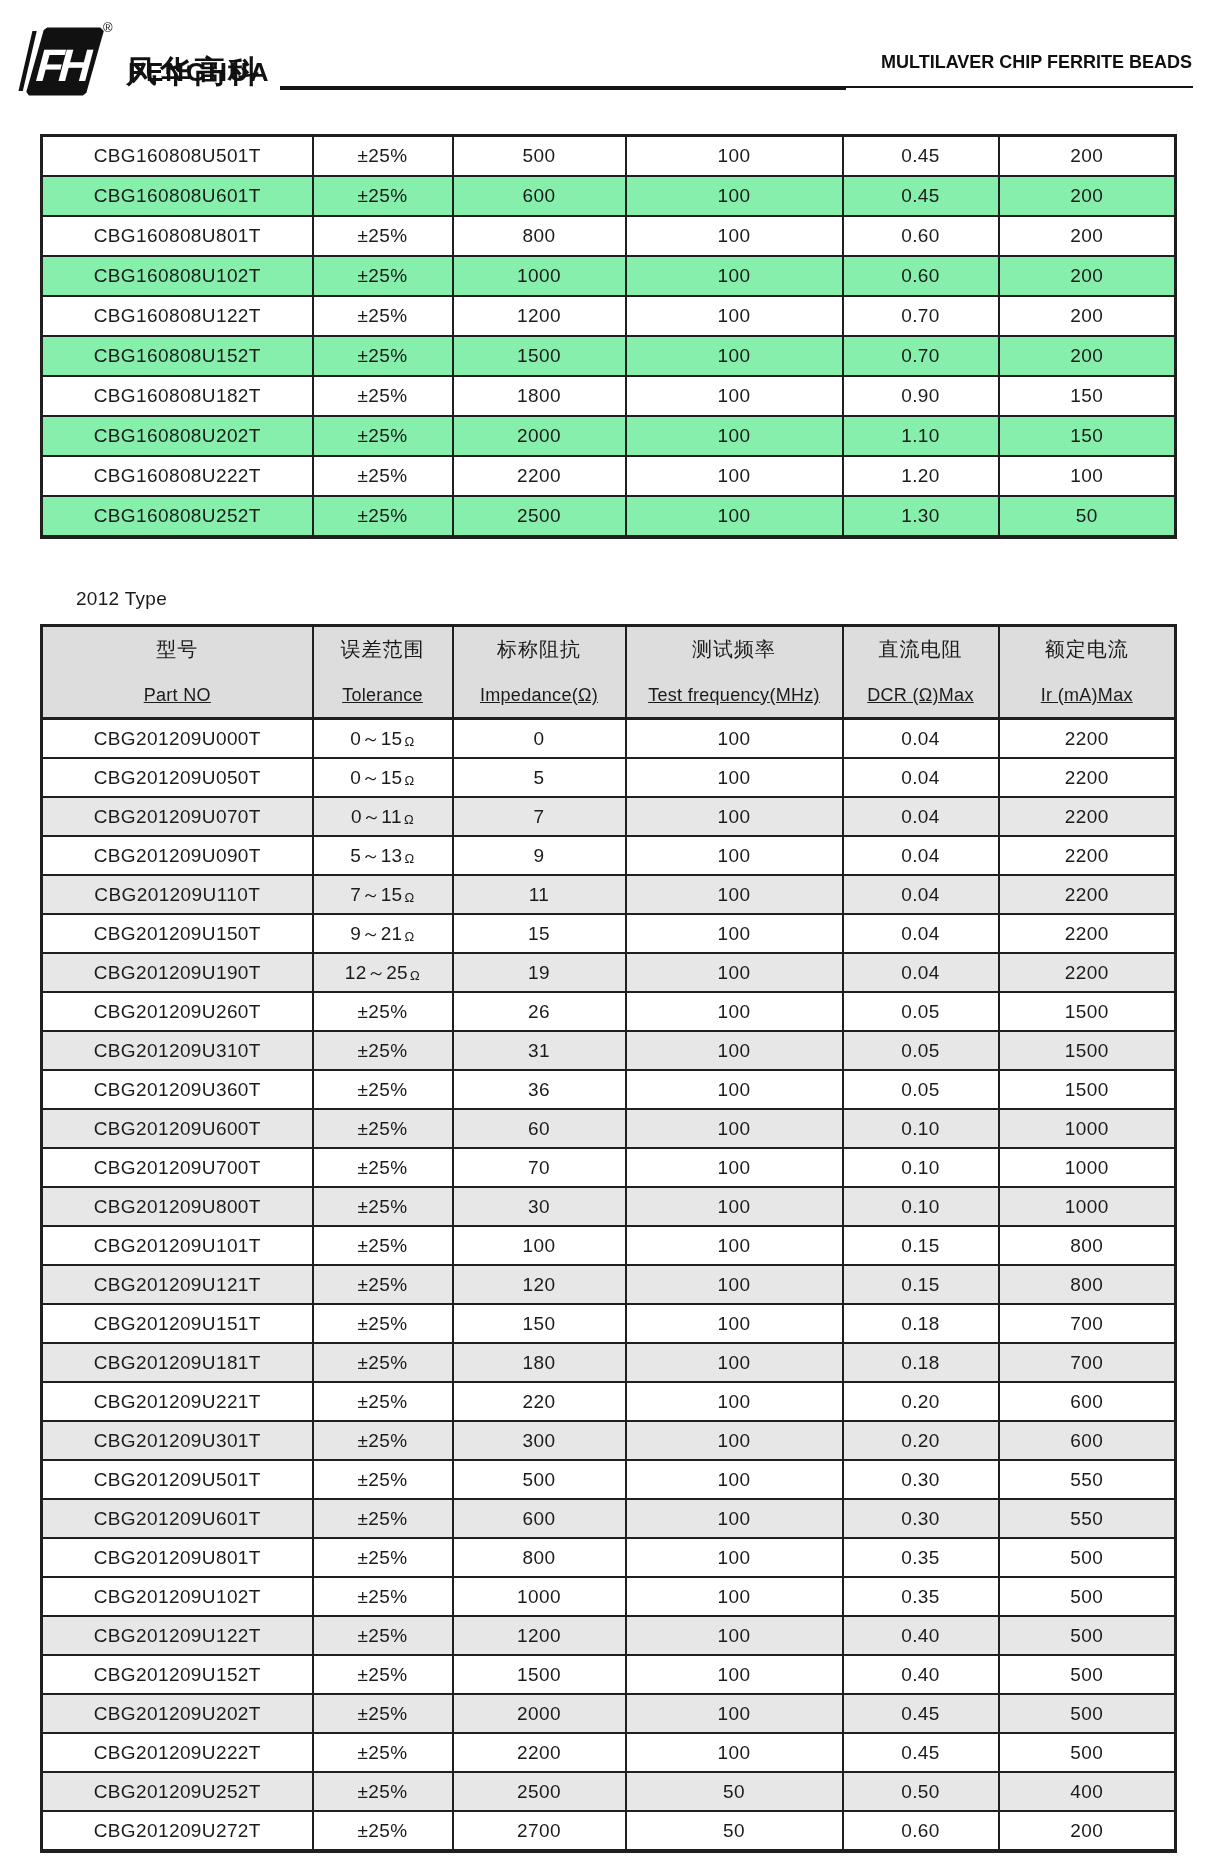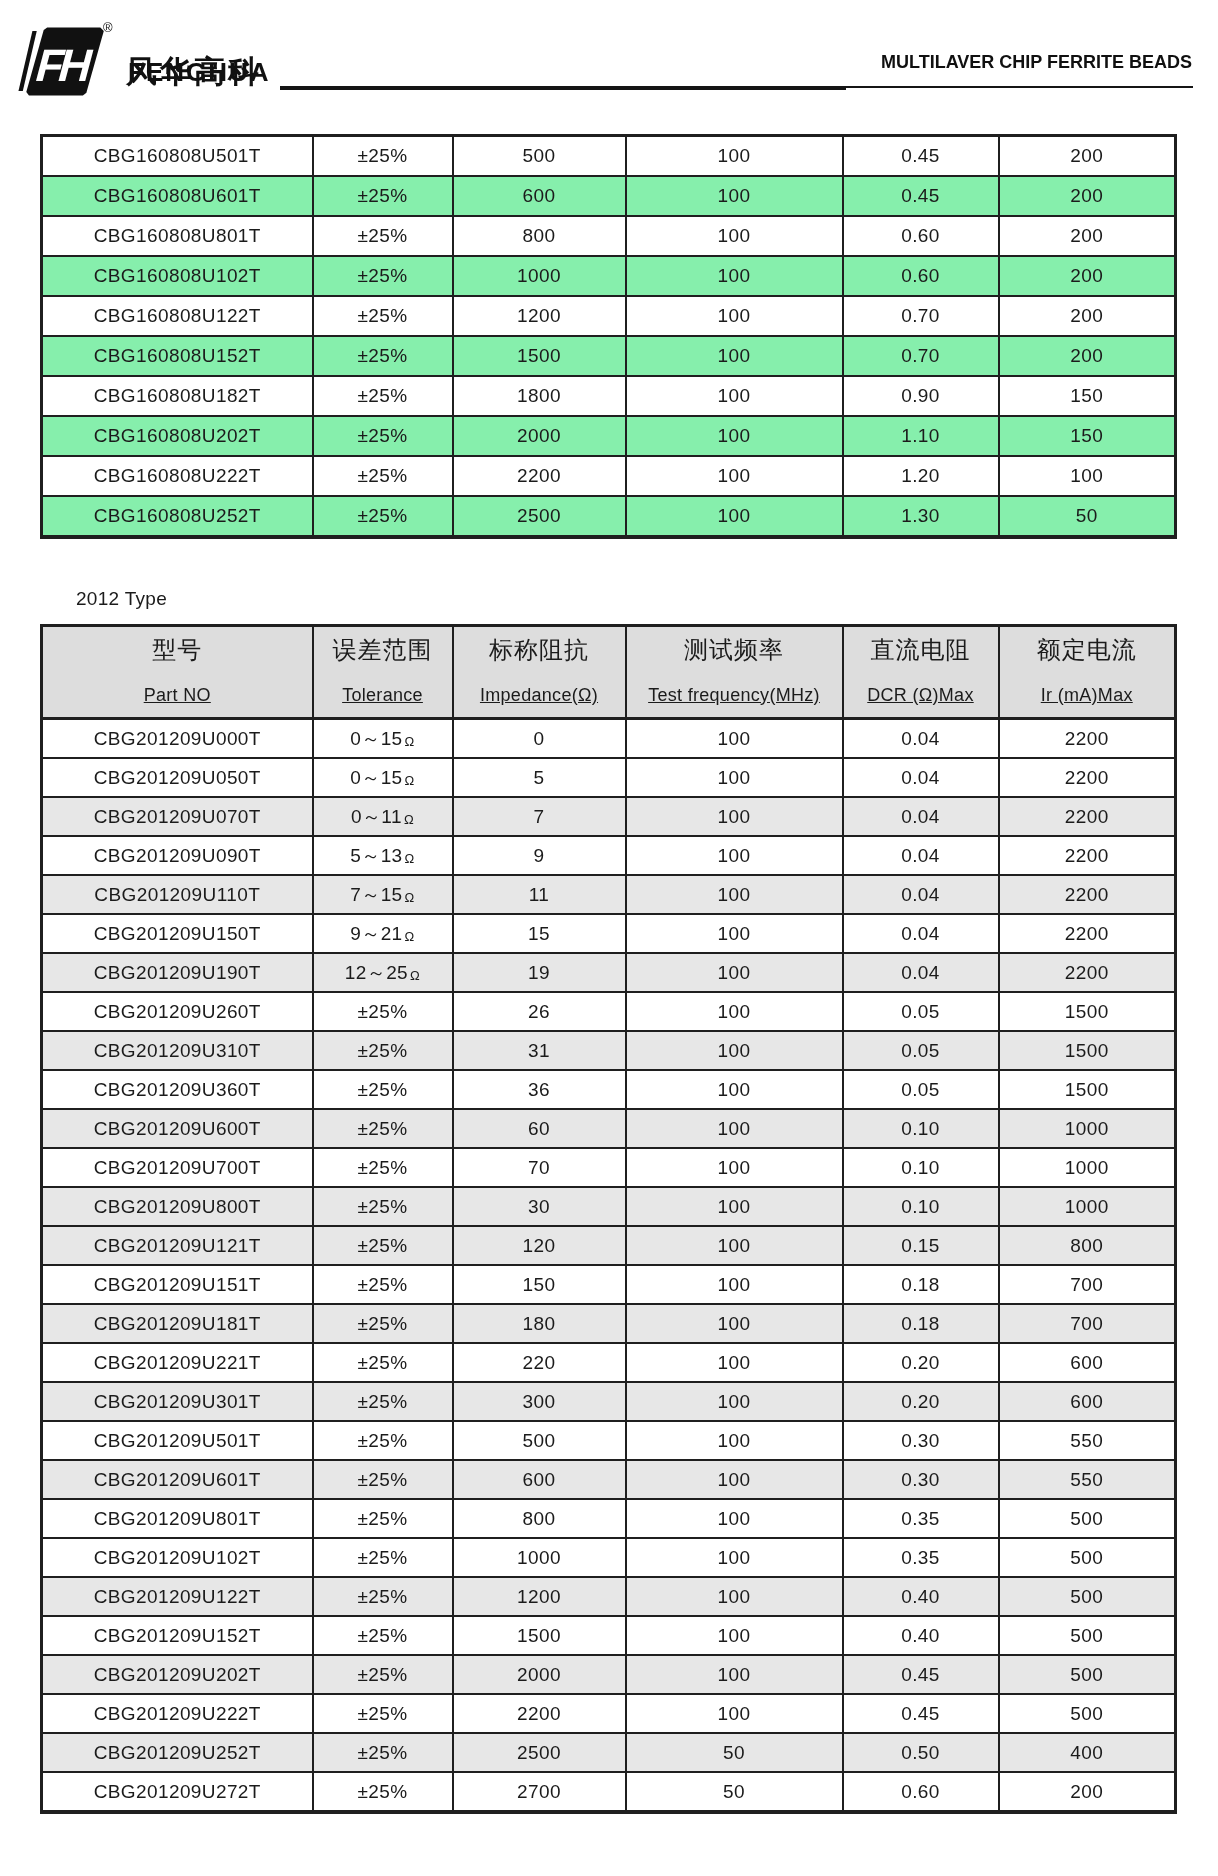--- a/index.html
+++ b/index.html
@@ -29,21 +29,21 @@
   table.sheet td,table.sheet th{
     border:2px solid #1f1f1f;
     text-align:center;vertical-align:middle;
     padding:0;overflow:hidden;white-space:nowrap;
     font-weight:normal;letter-spacing:0.4px;
   }
   table.sheet{border:3px solid #1f1f1f;border-bottom-width:4px;}
   #table1 td{height:38px;}
   #table2 td{height:37px;}
   #table2 th{background:#dddddd;height:45px;}
-  #table2 th .cn{font-size:24px;letter-spacing:1px;}
+  #table2 th .cn{font-size:20px;letter-spacing:1px;}
   #table2 th .en{font-size:18px;letter-spacing:0.3px;}
   #table2 tr.hdr-row-en th{border-top:none;text-decoration:underline;}
   #table2 tr.hdr-row-cn th{border-bottom:none;}
   #table2 tr.first-body td{border-top-width:3px;}
   tr.shade1 td{background:#86efac;}
   tr.shade2 td{background:#e7e7e7;}
   .ohm{font-size:13px;margin-left:2px;position:relative;top:1px;}
   .section-label{position:absolute;left:76px;top:588px;font-size:19px;color:#1b1b1b;letter-spacing:0.3px;}
 </style>
 </head>
@@ -283,20 +283,28 @@
         <td>1000</td>
       </tr>
       <tr class="shade2">
         <td>CBG201209U800T</td>
         <td>±25%</td>
         <td>30</td>
         <td>100</td>
         <td>0.10</td>
         <td>1000</td>
       </tr>
+      <tr>
+        <td>CBG201209U101T</td>
+        <td>±25%</td>
+        <td>100</td>
+        <td>100</td>
+        <td>0.15</td>
+        <td>800</td>
+      </tr>
       <tr class="shade2">
         <td>CBG201209U121T</td>
         <td>±25%</td>
         <td>120</td>
         <td>100</td>
         <td>0.15</td>
         <td>800</td>
       </tr>
       <tr>
         <td>CBG201209U151T</td>

